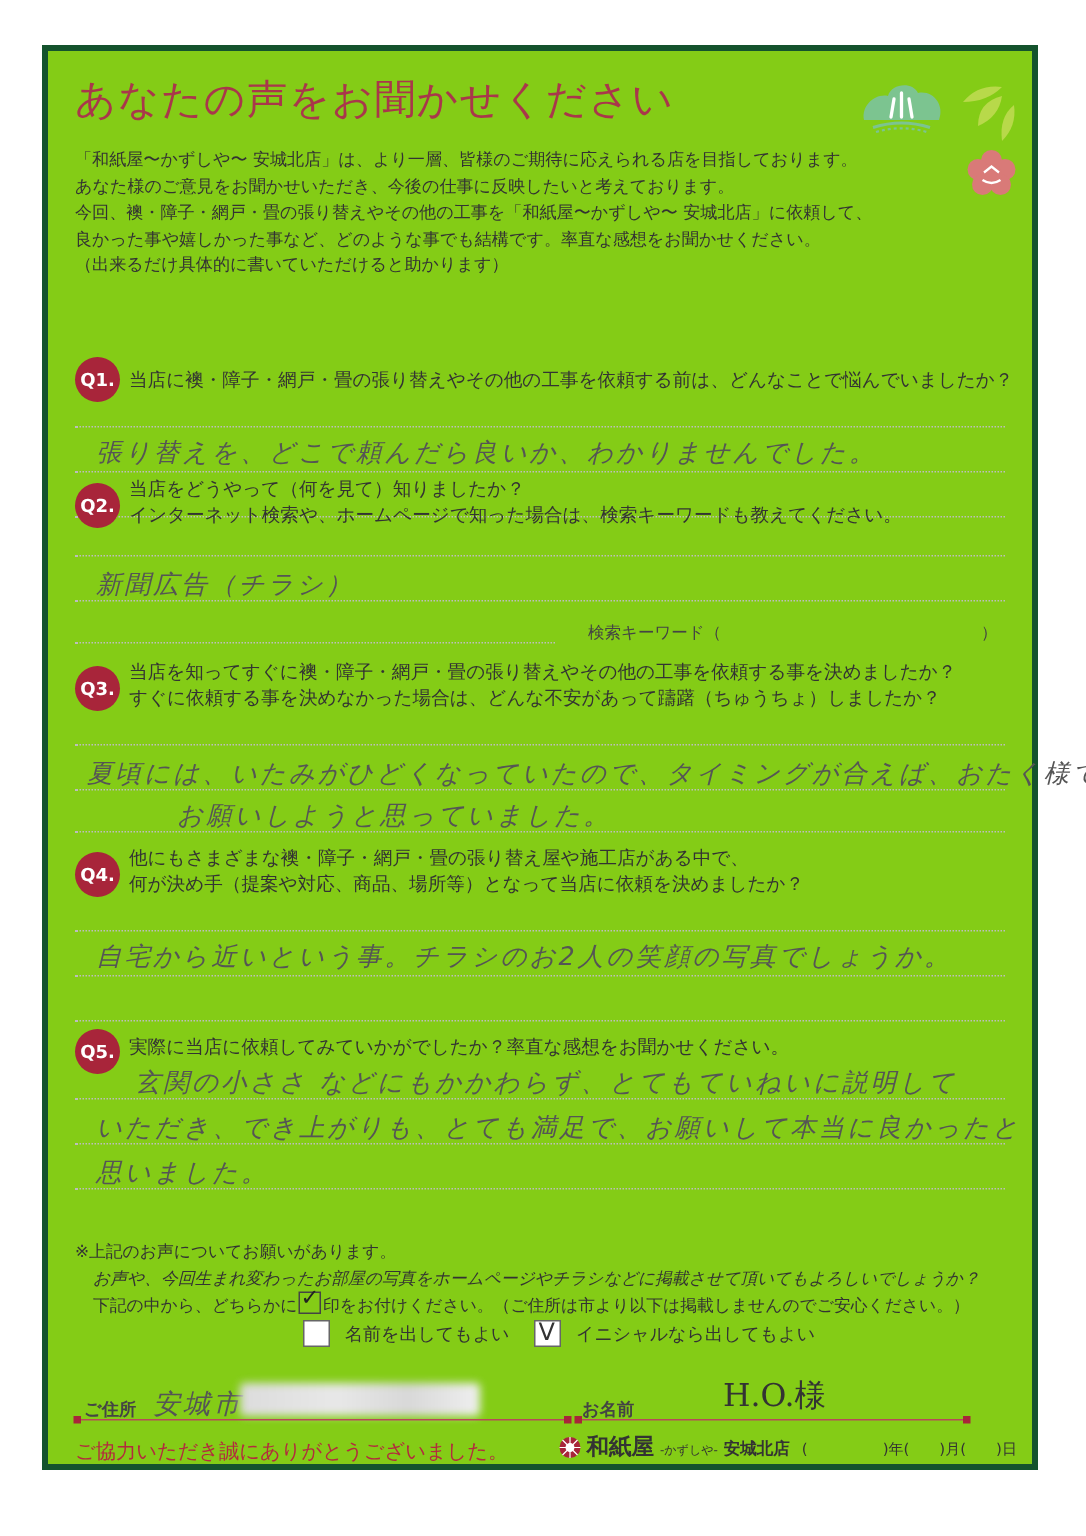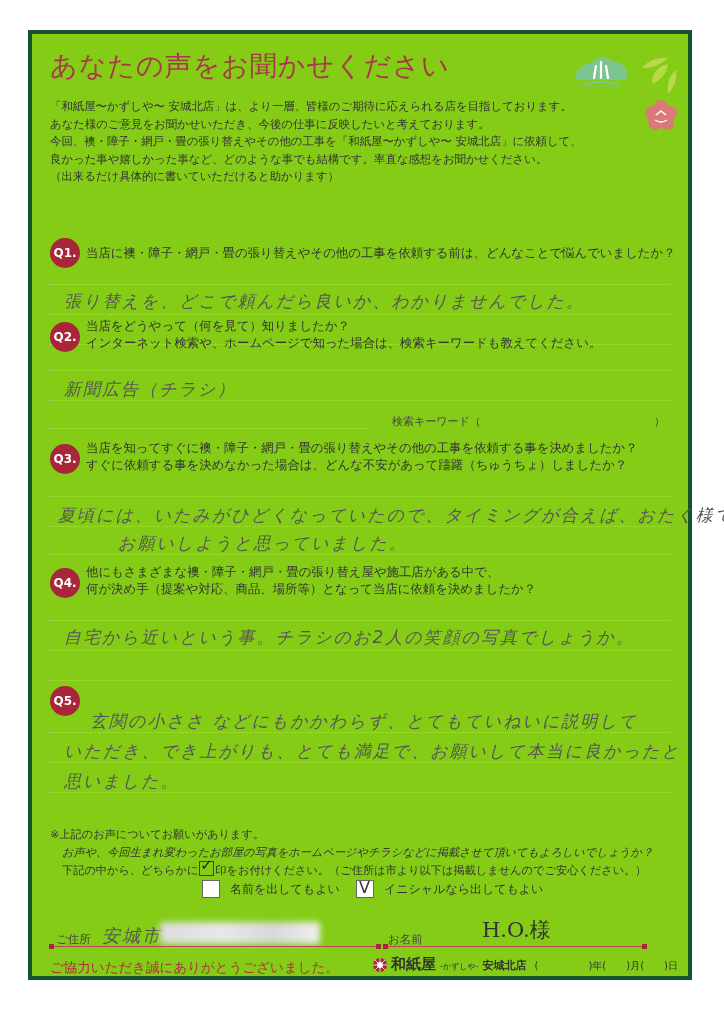--- a/index.html
+++ b/index.html
@@ -36,21 +36,21 @@
   .kw { position: absolute; font-size: 11px; color: #444; white-space: nowrap; }
   .notice { position: absolute; left: 18px; top: 792px; font-size: 11.2px; line-height: 17.5px; color: #333; white-space: nowrap; }
   .chk-inline {
     display: inline-block; width: 13px; height: 13px; border: 1.5px solid #444; vertical-align: -2px;
     position: relative; margin: 0 1px;
   }
   .chk-inline::after { content: "✓"; position: absolute; left: 0px; top: -5px; font-size: 15px; color: #222; font-weight: bold; }
   .opt { position: absolute; top: 846px; display: flex; align-items: center; font-size: 12px; color: #333; white-space: nowrap; }
   .box { width: 16px; height: 16px; border: 1.2px solid #666; margin-right: 10px; position: relative; background: #fff; }
   .box .v { position: absolute; left: 2px; top: -3px; font-size: 16px; color: #333; }
-  .field-label { position: absolute; font-size: 11.5px; color: #444; white-space: nowrap; }
+  .field-label { position: absolute; font-size: 11.5px; color: #444; white-space: nowrap; font-weight: bold; }
   .redline { position: absolute; height: 0; border-top: 1.5px solid #b8485a; }
   .redline::before, .redline::after {
     content: ""; position: absolute; top: -3.5px; width: 5px; height: 5px; background: #a8253a;
   }
   .redline::before { left: -1px; } .redline::after { right: -1px; }
   .blur {
     position: absolute; background: linear-gradient(90deg, #dcdcdc, #e8e8e8 40%, #d8d8d8 70%, #efefef);
     filter: blur(3px); border-radius: 3px;
   }
   .thanks { position: absolute; left: 18px; top: 925px; font-size: 13.5px; color: #b32b3e; white-space: nowrap; }
@@ -151,20 +151,23 @@
     </div>
     <div class="dotline" style="top:58px;"></div>
     <div class="dotline" style="top:88px;"></div>
     <div class="dotline" style="top:118px;"></div>
     <div class="hand" style="left:14px; top:64px;">自宅から近いという事。チラシのお2人の笑顔の写真でしょうか。</div>
   </div>
 
   <div class="q-block" style="top:652px; height:130px;">
     <div class="q-head">
       <div class="badge">Q5.</div>
+      <div class="q-text" style="top:4px;">
+        <div>実際に当店に依頼してみていかがでしたか？率直な感想をお聞かせください。</div>
+      </div>
     </div>
     <div class="dotline" style="top:46px;"></div>
     <div class="dotline" style="top:76px;"></div>
     <div class="dotline" style="top:106px;"></div>
     <div class="hand" style="left:40px; top:24px;">玄関の小ささ などにもかかわらず、とてもていねいに説明して</div>
     <div class="hand" style="left:14px; top:54px;">いただき、でき上がりも、とても満足で、お願いして本当に良かったと</div>
     <div class="hand" style="left:14px; top:84px;">思いました。</div>
   </div>
 
   <div class="notice">

